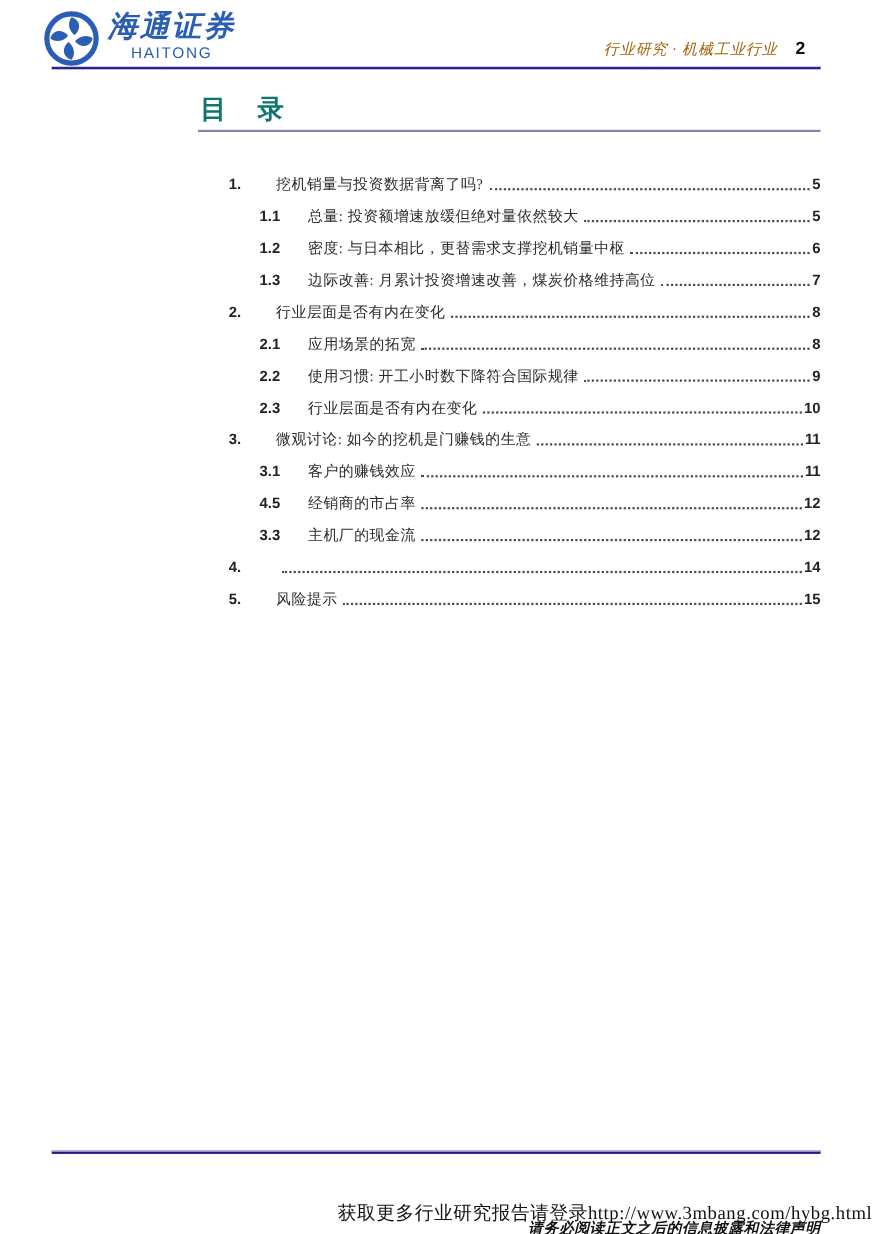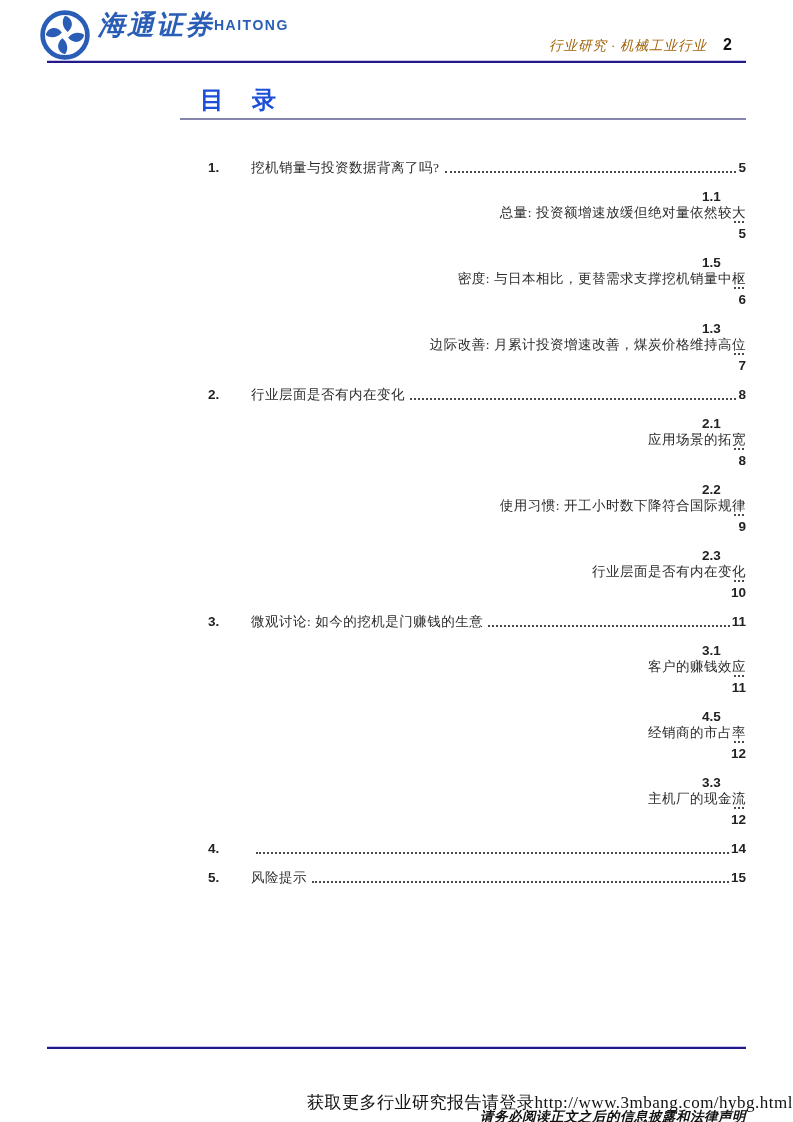--- a/index.html
+++ b/index.html
@@ -20,35 +20,36 @@
     position: absolute;
     left: 40px;
     top: 10px;
     display: flex;
     align-items: flex-start;
   }
   .logo-mark { width: 50px; height: 50px; }
   .brand-col {
     margin-left: 8px;
     display: flex;
+    flex-direction: column;
     align-items: center;
   }
   .brand-cn {
     font-family: "DejaVu Serif", serif;
     font-style: italic;
     font-weight: bold;
     font-size: 27px;
     line-height: 30px;
     color: #2a5db5;
     letter-spacing: 2px;
     white-space: nowrap;
   }
   .brand-en {
     font-family: "Liberation Sans", sans-serif;
-    font-weight: bold;
+    font-weight: normal;
     font-size: 14px;
     letter-spacing: 1.5px;
     color: #2a5db5;
     margin-top: 0px;
   }
 
   .header-right {
     position: absolute;
     right: 47px;
     top: 36px;
@@ -83,23 +84,23 @@
   
   .toc {
     position: absolute;
     left: 180px;
     top: 86px;
     width: 566px;
   }
   .toc-title {
     font-size: 24px;
     font-weight: bold;
-    color: #1d4ed8;
+    color: #0f766e;
     letter-spacing: 2px;
-    margin-left: 20px;
+    margin-left: 2px;
     line-height: 28px;
     white-space: pre;
   }
   .toc-title-rule {
     margin-top: 4px;
     height: 2px;
     background: #8585ad;
   }
   .toc-list { margin-top: 40px; }
 
@@ -113,21 +114,21 @@
     cursor: pointer;
   }
   .toc-row .num {
     flex: 0 0 auto;
     font-family: "Liberation Sans", sans-serif;
     font-weight: bold;
     color: #222222;
   }
   .toc-row.level-1 { margin-left: 28px; }
   .toc-row.level-1 .num { width: 43px; }
-  .toc-row.level-2 { margin-left: 56px; flex-direction: column; }
+  .toc-row.level-2 { margin-left: 56px; }
   .toc-row.level-2 .num { width: 44px; }
   .toc-row .label {
     flex: 0 0 auto;
     white-space: nowrap;
     letter-spacing: 0.5px;
   }
   .toc-row .leader {
     flex: 1 1 auto;
     border-bottom: 2px dotted #4a4a4a;
     margin: 0 2px 3px 5px;
@@ -210,21 +211,21 @@
     <span class="leader"></span>
     <span class="pageno">5</span>
   </div>
         <div class="toc-row level-2">
     <span class="num">1.1</span>
     <span class="label">总量: 投资额增速放缓但绝对量依然较大</span>
     <span class="leader"></span>
     <span class="pageno">5</span>
   </div>
         <div class="toc-row level-2">
-    <span class="num">1.5</span>
+    <span class="num">1.2</span>
     <span class="label">密度: 与日本相比，更替需求支撑挖机销量中枢</span>
     <span class="leader"></span>
     <span class="pageno">6</span>
   </div>
         <div class="toc-row level-2">
     <span class="num">1.3</span>
     <span class="label">边际改善: 月累计投资增速改善，煤炭价格维持高位</span>
     <span class="leader"></span>
     <span class="pageno">7</span>
   </div>

